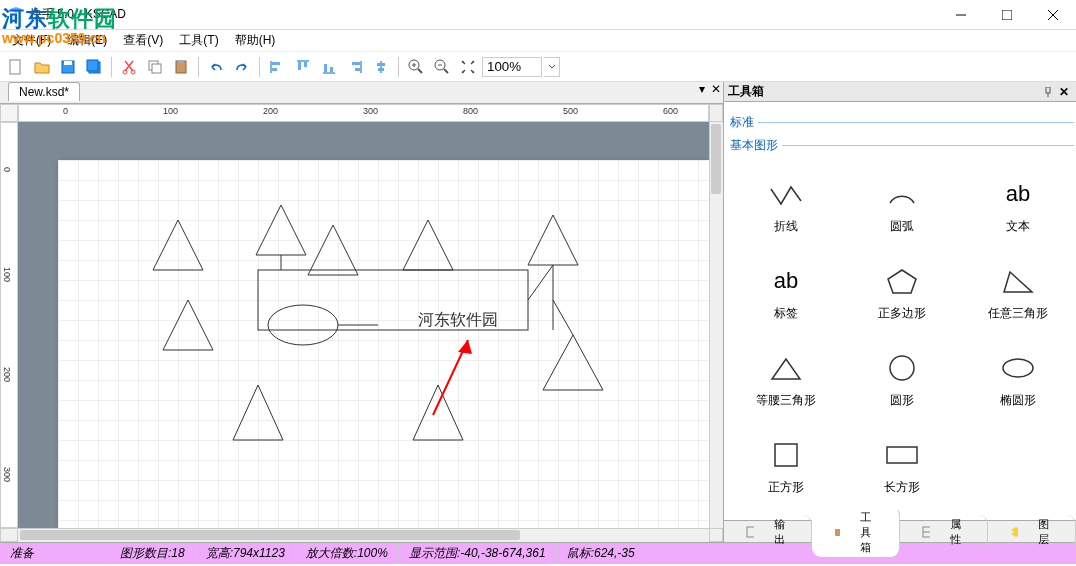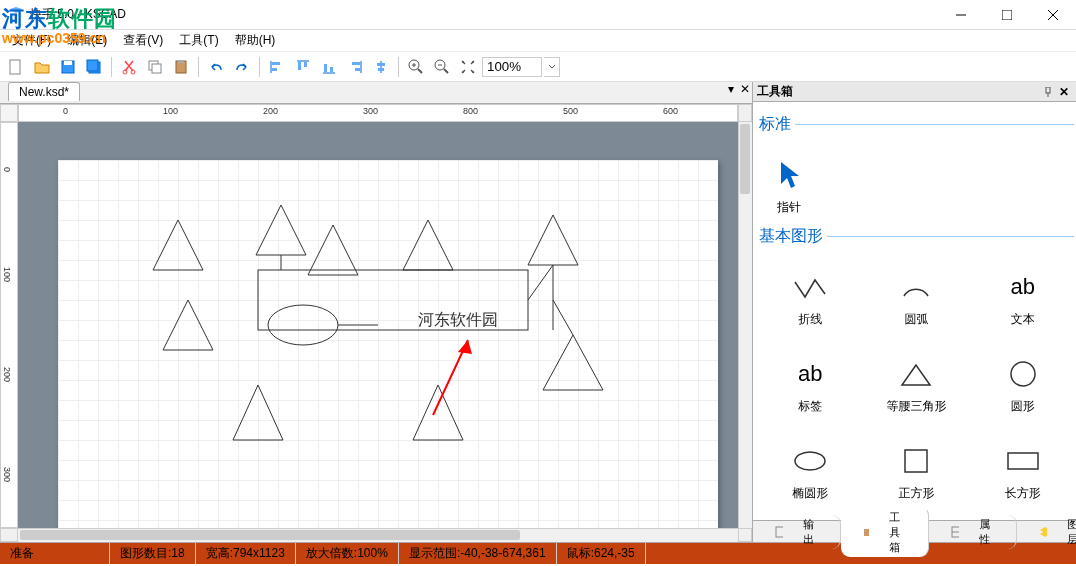--- a/index.html
+++ b/index.html
@@ -48,42 +48,42 @@
 .page { position: absolute; left: 40px; top: 38px; width: 660px; height: 380px; background: #fff; box-shadow: 2px 2px 6px rgba(0,0,0,.3);
   background-image: linear-gradient(#eee 1px, transparent 1px), linear-gradient(90deg, #eee 1px, transparent 1px);
   background-size: 20px 20px; }
 .page svg { position: absolute; top: 0; left: 0; }
 .scrollv { background: #f0f0f0; border-left: 1px solid #ccc; position: relative; }
 .scrollv .thumb { position: absolute; left: 1px; top: 2px; width: 10px; height: 70px; background: #ccc; border-radius: 2px; }
 .scrollh { grid-column: 2; background: #f0f0f0; border-top: 1px solid #ccc; position: relative; }
 .scrollh .thumb { position: absolute; top: 1px; left: 2px; height: 10px; width: 500px; background: #ccc; border-radius: 2px; }
 
 
-.rightpane { width: 323px; display: flex; flex-direction: column; }
+.rightpane { width: 352px; display: flex; flex-direction: column; }
 .panehead { height: 20px; background: #e8e8e8; border-bottom: 1px solid #aaa; display: flex; align-items: center; padding: 0 4px; font-size: 12px; font-weight: bold; }
 .panehead .sp { flex: 1; }
 .panehead .pbtn { width: 16px; height: 16px; display: flex; align-items: center; justify-content: center; }
 .panebody { flex: 1; overflow-y: auto; padding: 6px 2px 6px 6px; }
 .panebody::-webkit-scrollbar { width: 16px; }
 .panebody::-webkit-scrollbar-track { background: #f0f0f0; }
 .panebody::-webkit-scrollbar-thumb { background: #ccc; }
-.groupTitle { color: #06c; font-size: 16px; display: flex; align-items: center; gap: 4px; margin: 6px 0; }
+.groupTitle { color: #06c; font-size: 12px; display: flex; align-items: center; gap: 4px; margin: 6px 0; }
 .groupTitle::after { content: ""; flex: 1; height: 1px; background: #9cf; }
 .toolgrid { display: grid; grid-template-columns: repeat(3, 1fr); gap: 8px 4px; }
 .tool { display: flex; flex-direction: column; align-items: center; gap: 4px; padding: 4px; cursor: pointer; }
 .tool .ticon { width: 50px; height: 40px; display: flex; align-items: center; justify-content: center; margin-top: 10px; }
 .tool .tname { font-size: 12px; }
 
 
 .panefoot { height: 22px; display: flex; align-items: center; border-top: 1px solid #aaa; background: #f0f0f0; }
 .ftab { padding: 2px 22px; display: flex; align-items: center; gap: 20px; border-right: 1px solid #ccc; font-size: 11px; border-radius: 9px; }
 .ftab.active { background: #fff; border-top: 2px solid #fff; margin-top: -1px; }
 
 
-.status { height: 22px; border-top: 1px solid #aaa; display: flex; align-items: center; background: #c2410c; }
+.status { height: 22px; border-top: 1px solid #aaa; display: flex; align-items: center; background: #f0abfc; font-style: italic; }
 .scell { padding: 0 10px; border-right: 1px solid #ccc; height: 100%; display: flex; align-items: center; }
 </style>
 </head>
 <body>
 
 <div class="watermark">
   <div class="wm-top"><span class="wm-blue">河东</span><span>软件园</span></div>
   <div class="wm-url">www.pc0359.cn</div>
 </div>
 
@@ -324,30 +324,20 @@
       <div class="pbtn">
           <svg width="10" height="10">
             <rect x="3" y="0" width="4" height="6" fill="none" stroke="#555"></rect>
             <line x1="5" y1="6" x2="5" y2="10" stroke="#555"></line>
           </svg>
         </div>
       <div class="pbtn">✕</div>
     </div>
     <div class="panebody">
       <div class="groupTitle">标准</div>
-      <div class="toolgrid" style="grid-template-columns:1fr">
-        <div class="tool" style="width:60px">
-          <div class="ticon">
-              <svg width="24" height="30" viewBox="0 0 24 30">
-                <path d="M4 2 L4 24 L10 18 L14 28 L18 26 L14 16 L22 16 Z" fill="#06c"></path>
-              </svg>
-            </div>
-          <div class="tname">指针</div>
-        </div>
-      </div>
 
       <div class="groupTitle">基本图形</div>
       <div class="toolgrid">
         <div class="tool">
           <div class="ticon">
               <svg width="40" height="30">
                 <polyline points="5,10 15,25 25,8 35,22" fill="none" stroke="#333" stroke-width="1.5"></polyline>
               </svg>
             </div>
           <div class="tname">折线</div>
@@ -364,20 +354,36 @@
           <div class="ticon">
               <span style="font-size:22px">ab</span>
             </div>
           <div class="tname">文本</div>
         </div>
         <div class="tool">
           <div class="ticon">
               <span style="font-size:22px">ab</span>
             </div>
           <div class="tname">标签</div>
+        </div>
+        <div class="tool">
+          <div class="ticon">
+              <svg width="40" height="30">
+                <polygon points="20,4 34,13 29,27 11,27 6,13" fill="none" stroke="#333" stroke-width="1.5"></polygon>
+              </svg>
+            </div>
+          <div class="tname">正多边形</div>
+        </div>
+        <div class="tool">
+          <div class="ticon">
+              <svg width="40" height="30">
+                <polygon points="12,6 6,26 34,26" fill="none" stroke="#333" stroke-width="1.5"></polygon>
+              </svg>
+            </div>
+          <div class="tname">任意三角形</div>
         </div>
         <div class="tool">
           <div class="ticon">
               <svg width="40" height="30">
                 <polygon points="20,6 6,26 34,26" fill="none" stroke="#333" stroke-width="1.5"></polygon>
               </svg>
             </div>
           <div class="tname">等腰三角形</div>
         </div>
         <div class="tool">

